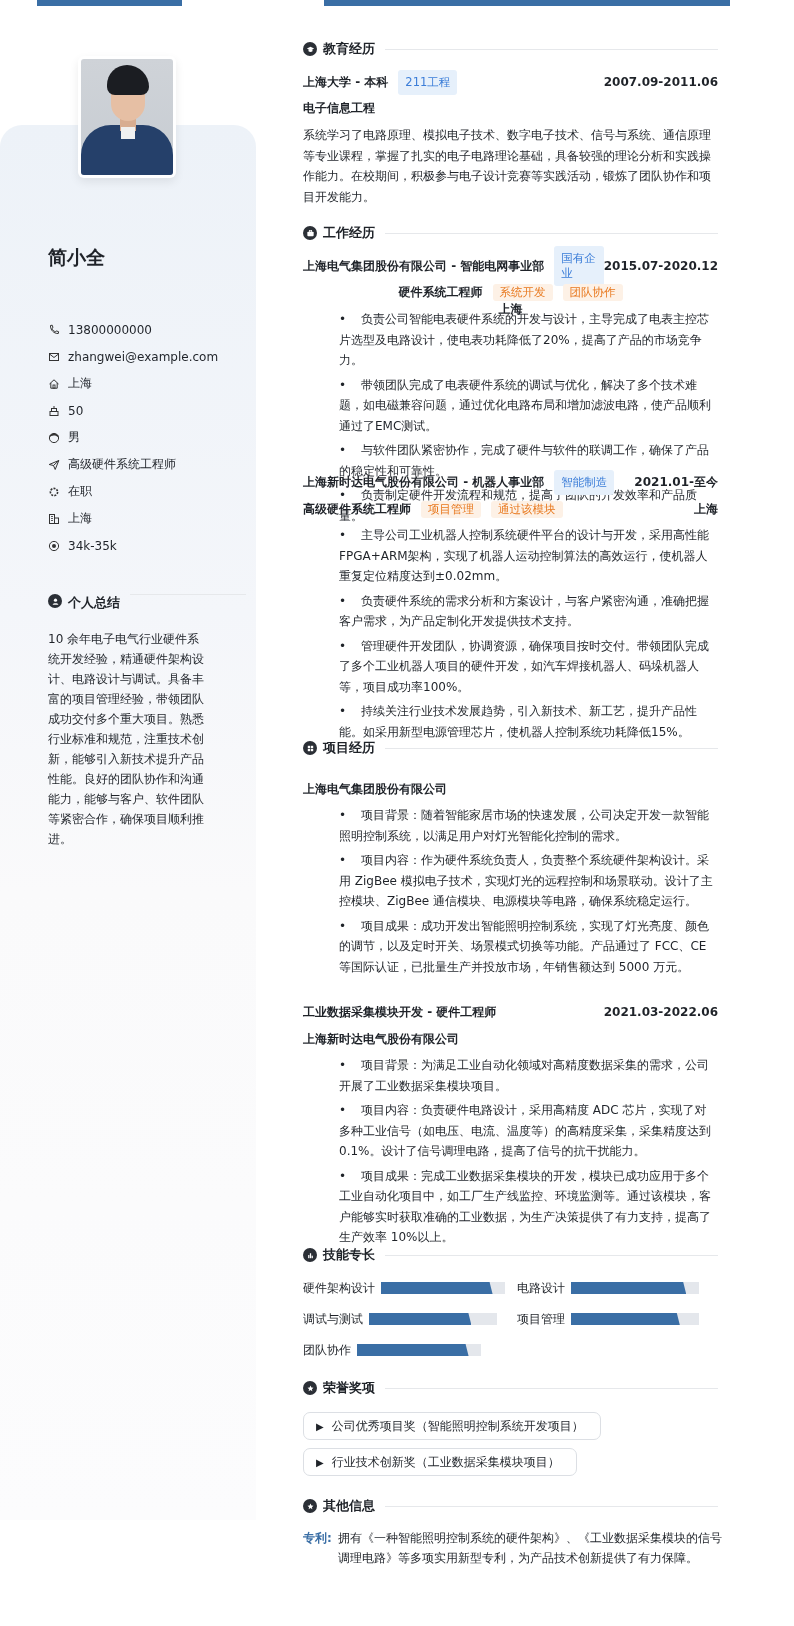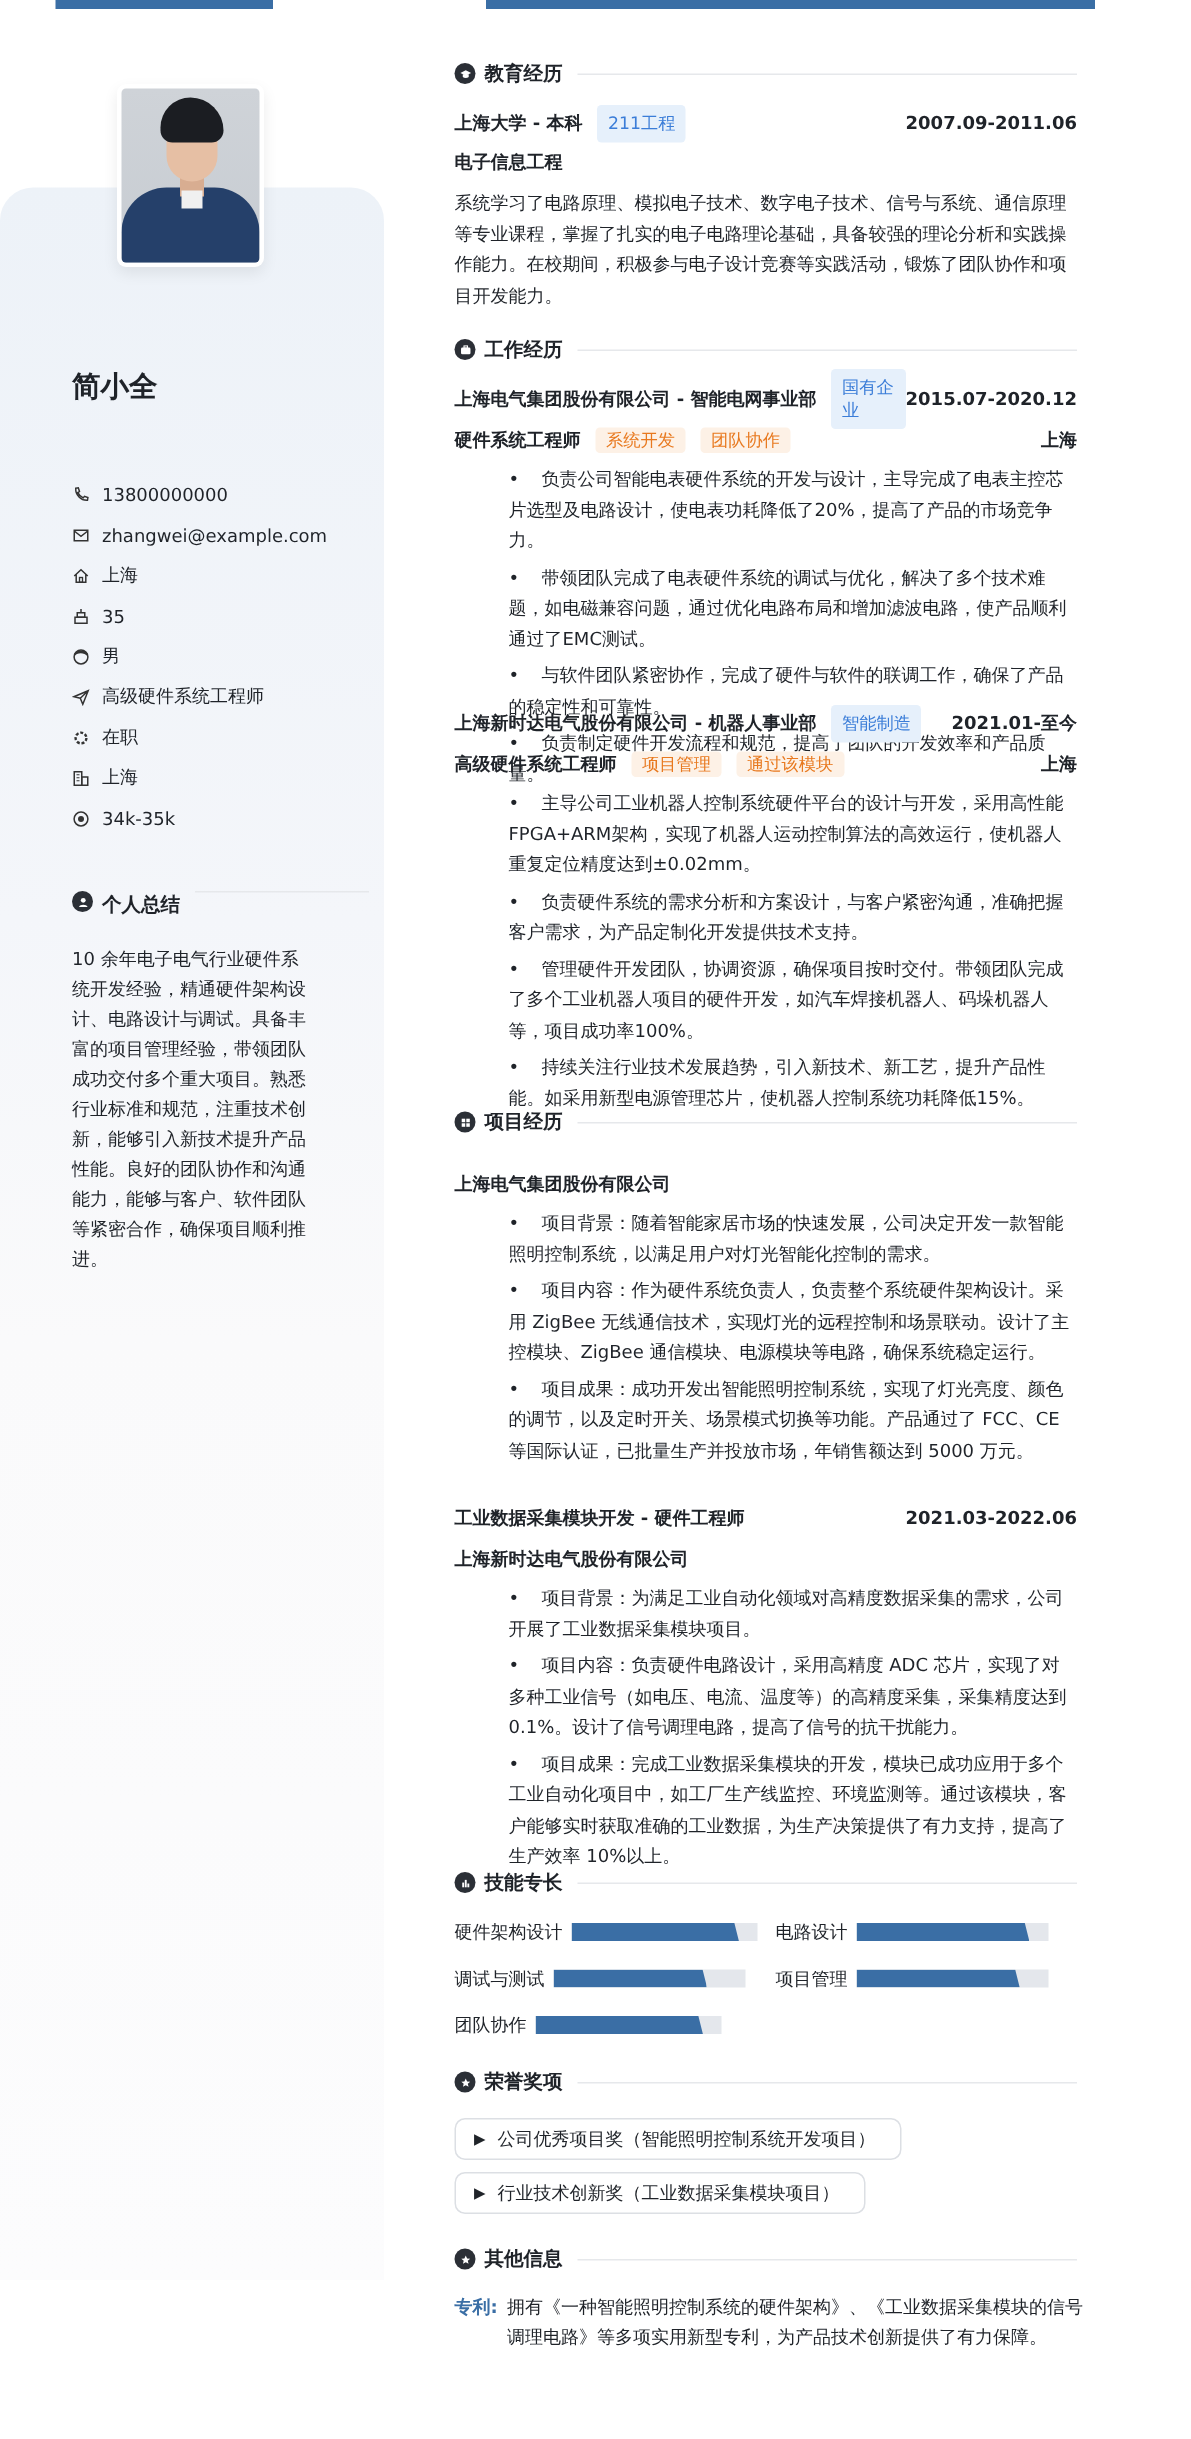--- a/index.html
+++ b/index.html
@@ -102,21 +102,21 @@
         <rect x="5" y="7" width="2" height="3.2" fill="none" stroke="#333" stroke-width="0.9"></rect>
       </svg>
     <span>上海</span>
   </div>
   <div class="info-row">
     <svg viewBox="0 0 12 12">
         <path d="M6 1 V3" stroke="#333" stroke-width="1"></path>
         <rect x="3.5" y="3.5" width="5" height="3" fill="none" stroke="#333" stroke-width="1"></rect>
         <rect x="2" y="6.5" width="8" height="4" fill="none" stroke="#333" stroke-width="1"></rect>
       </svg>
-    <span>35</span>
+    <span>50</span>
   </div>
   <div class="info-row">
     <svg viewBox="0 0 12 12">
         <circle cx="6" cy="6" r="4.6" fill="none" stroke="#333" stroke-width="1"></circle>
         <path d="M1.6 5.5 C3 3 8 2.5 10.4 5.5 L10.4 3.5 C8.5 1 3.5 1 1.6 3.5 Z" fill="#333"></path>
       </svg>
     <span>男</span>
   </div>
   <div class="info-row">
     <svg viewBox="0 0 12 12">
@@ -196,21 +196,21 @@
 </div>
 
 <div class="block" style="top:257px;">
   <div class="row">
     <div class="row-left">
       <span class="b">上海电气集团股份有限公司 - 智能电网事业部</span>
       <span class="tag-blue">国有企业</span>
     </div>
     <span class="date">2015.07-2020.12</span>
   </div>
-  <div class="row" style="margin-top:9px;">
+  <div class="row" style="margin-top:9px;flex-direction:column;">
     <div class="row-left">
       <span class="b">硬件系统工程师</span>
       <span class="tag-orange">系统开发</span>
       <span class="tag-orange">团队协作</span>
     </div>
     <span class="b">上海</span>
   </div>
   <ul class="bullets" style="margin-top:7px;">
     <li>负责公司智能电表硬件系统的开发与设计，主导完成了电表主控芯片选型及电路设计，使电表功耗降低了20%，提高了产品的市场竞争力。</li>
     <li>带领团队完成了电表硬件系统的调试与优化，解决了多个技术难题，如电磁兼容问题，通过优化电路布局和增加滤波电路，使产品顺利通过了EMC测试。</li>
@@ -255,21 +255,21 @@
   <span class="sec-title">项目经历</span>
   <span class="sec-line"></span>
 </div>
 
 <div class="block" style="top:771px;">
   <div class="row" style="margin-top:9px;">
     <span class="b">上海电气集团股份有限公司</span>
   </div>
   <ul class="bullets" style="margin-top:7px;">
     <li>项目背景：随着智能家居市场的快速发展，公司决定开发一款智能照明控制系统，以满足用户对灯光智能化控制的需求。</li>
-    <li>项目内容：作为硬件系统负责人，负责整个系统硬件架构设计。采用 ZigBee 无线通信技术，实现灯光的远程控制和场景联动。设计了主控模块、ZigBee 通信模块、电源模块等电路，确保系统稳定运行。</li>
+    <li>项目内容：作为硬件系统负责人，负责整个系统硬件架构设计。采用 ZigBee 模拟电子技术，实现灯光的远程控制和场景联动。设计了主控模块、ZigBee 通信模块、电源模块等电路，确保系统稳定运行。</li>
     <li>项目成果：成功开发出智能照明控制系统，实现了灯光亮度、颜色的调节，以及定时开关、场景模式切换等功能。产品通过了 FCC、CE 等国际认证，已批量生产并投放市场，年销售额达到 5000 万元。</li>
   </ul>
 </div>
 
 <div class="block" style="top:1003px;">
   <div class="row">
     <span class="b">工业数据采集模块开发 - 硬件工程师</span>
     <span class="date">2021.03-2022.06</span>
   </div>
   <div class="row" style="margin-top:9px;">

